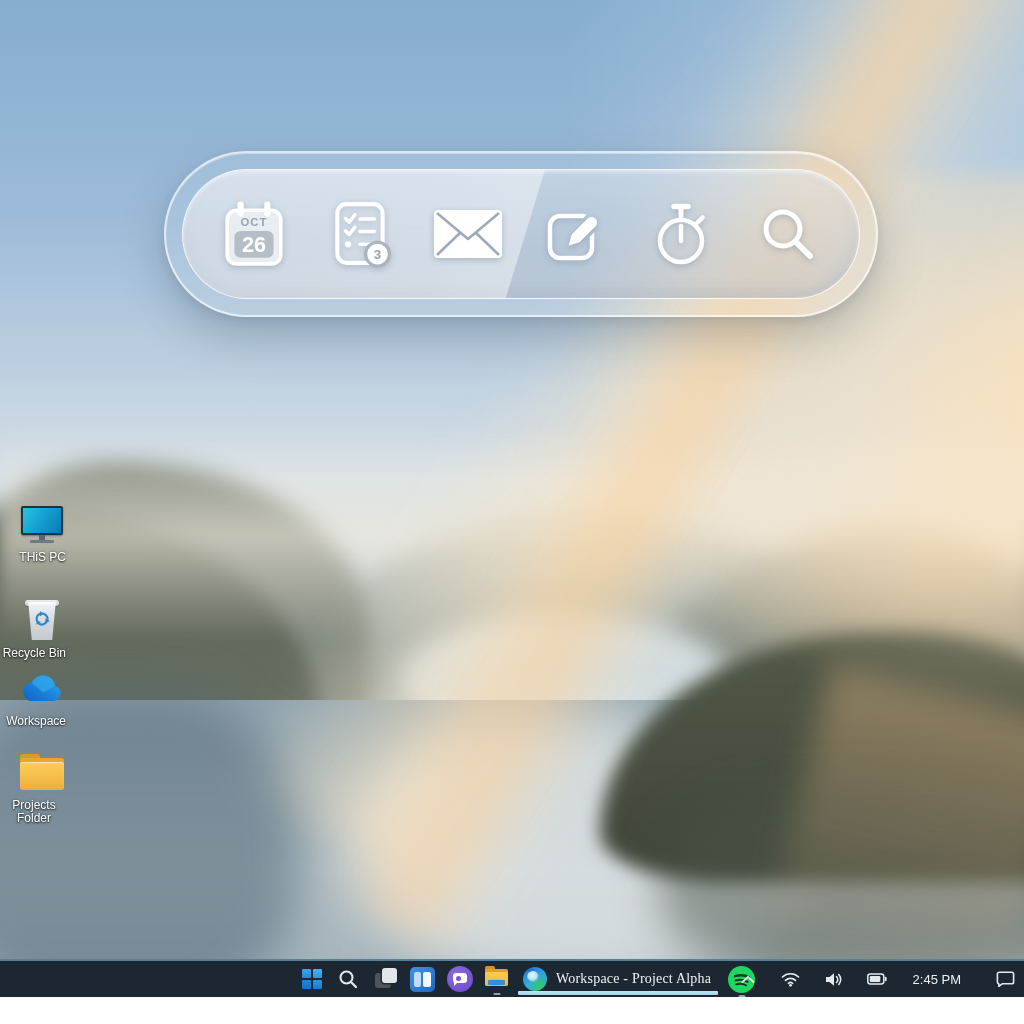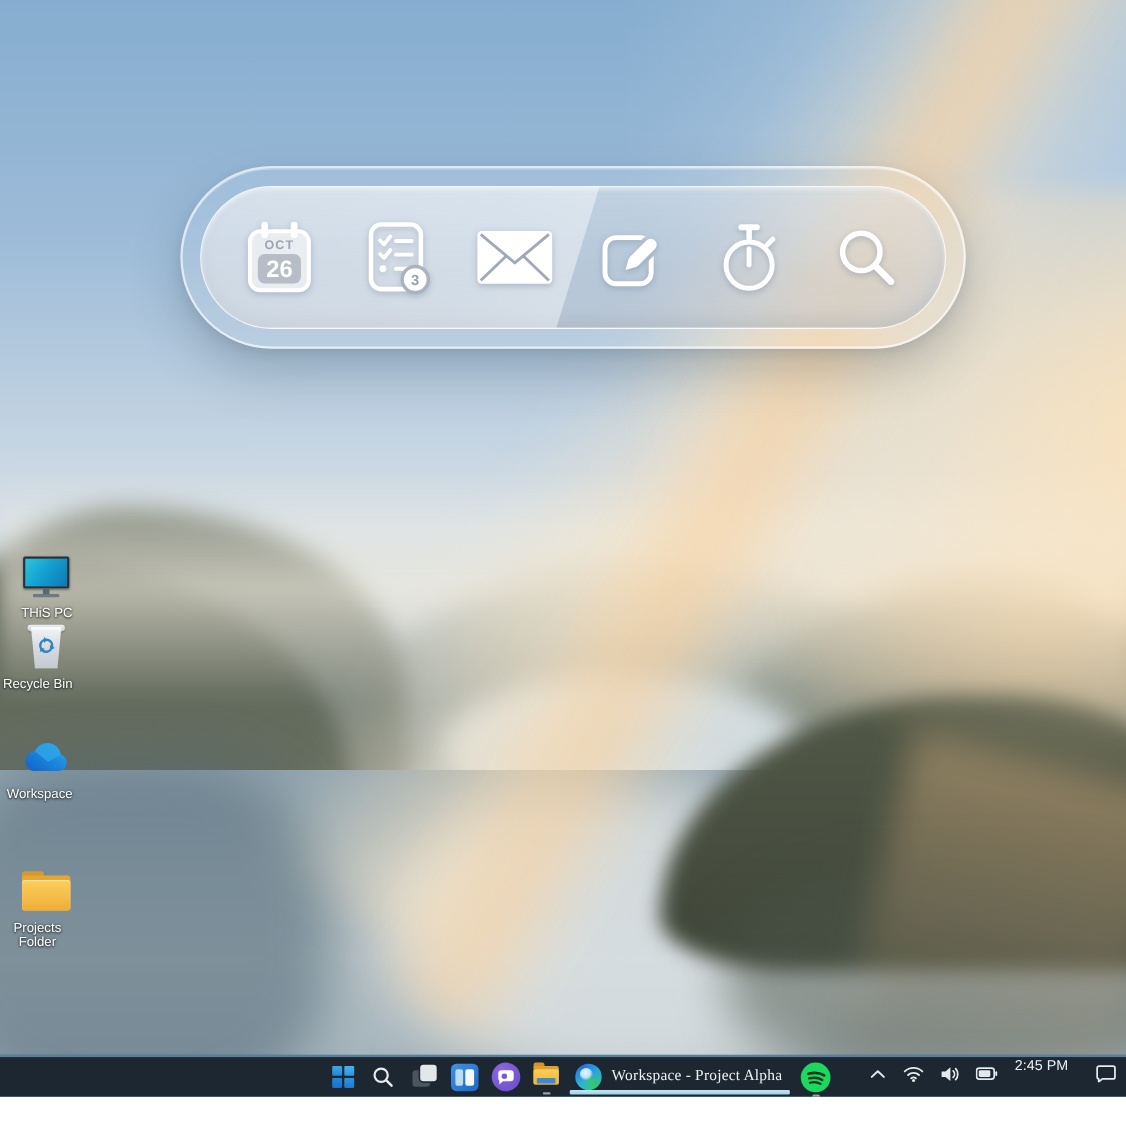--- a/index.html
+++ b/index.html
@@ -122,21 +122,21 @@
   .win-btn { position:relative; height:36px; display:flex; align-items:center; gap:9px; padding:0 10px 0 8px;
     background:none; border:none; cursor:pointer;font-family:Liberation Serif, serif; }
   .edge { position:relative; width:24px; height:24px; border-radius:50%;
     background:conic-gradient(from 150deg, #35c76f 0%, #2fb2d8 22%, #2173dc 50%, #2aa3e0 72%, #35c76f 100%); }
   .edge::after { content:""; position:absolute; left:4px; top:4px; width:12px; height:11px; border-radius:50%;
     background:radial-gradient(circle at 45% 40%, #e8f6fc 0%, #bfe4f4 45%, rgba(255,255,255,0) 75%); }
   .win-label { color:#eef3f6; font-size:14px; letter-spacing:0.2px; white-space:nowrap; }
   .win-underline { position:absolute; left:3px; right:3px; bottom:2px; height:4px; border-radius:1px;
     background:linear-gradient(180deg,#c2e4f3,#9fd2ea); }
   .spotify { position:relative; width:27px; height:27px; border-radius:50%; background:#1ed760; margin-left:4px; }
-  .tb-tray { position:absolute; right:6px; top:0; bottom:0; display:flex; gap:11px; }
+  .tb-tray { position:absolute; right:6px; top:0; bottom:0; display:flex; align-items:center; gap:21px; }
   .tray-ic { width:22px; height:30px; display:flex; align-items:center; justify-content:center; background:none; border:none; cursor:pointer; }
   .clock { color:#eaf0f4; font-size:13px; white-space:nowrap; padding:0 4px; cursor:default; }
   .notif { margin-left:8px; margin-right:2px; }
 </style>
 </head>
 <body>
 
 <div class="stage">
 
   <div class="wallpaper">
@@ -232,21 +232,21 @@
 
   <div class="dicon" style="top:504px">
     <div class="art">
       <div class="pc-screen"></div>
       <div class="pc-stand"></div>
       <div class="pc-base"></div>
     </div>
     <div class="dlabel">THiS PC</div>
   </div>
 
-  <div class="dicon" style="top:568px">
+  <div class="dicon" style="top:600px">
     <div class="art">
       <div class="bin-rim"></div>
       <div class="bin-body"></div>
       <svg class="bin-sym" width="20" height="20" viewBox="0 0 24 24">
         <g fill="none" stroke="#2f86c7" stroke-width="2.6" stroke-linecap="round">
           <path d="M7,16 A6.5,6.5 0 0 1 9.5,5.8"></path>
           <g transform="rotate(120 12 12)">
               <path d="M7,16 A6.5,6.5 0 0 1 9.5,5.8"></path>
             </g>
           <g transform="rotate(240 12 12)">
@@ -275,21 +275,21 @@
               <stop offset="1" stop-color="#2fb0ee"></stop>
           </linearGradient>
         </defs>
         <path d="M14,32 h27 a9,9 0 0 0 2.5,-17.6 A14.5,14.5 0 0 0 16,10.5 A11,11 0 0 0 14,32 Z" fill="url(#odg)"></path>
         <path d="M16,11 A14.5,14.5 0 0 1 43.5,14.4 L30,22 Z" fill="#2ea3e8" opacity="0.85"></path>
       </svg>
     </div>
     <div class="dlabel">Workspace</div>
   </div>
 
-  <div class="dicon" style="top:790px">
+  <div class="dicon" style="top:752px">
     <div class="art">
       <div class="fold-tab"></div>
       <div class="fold-back"></div>
       <div class="fold-front"></div>
     </div>
     <div class="dlabel">Projects Folder</div>
   </div>
 
   <div class="taskbar">
     <div class="tb-center">

